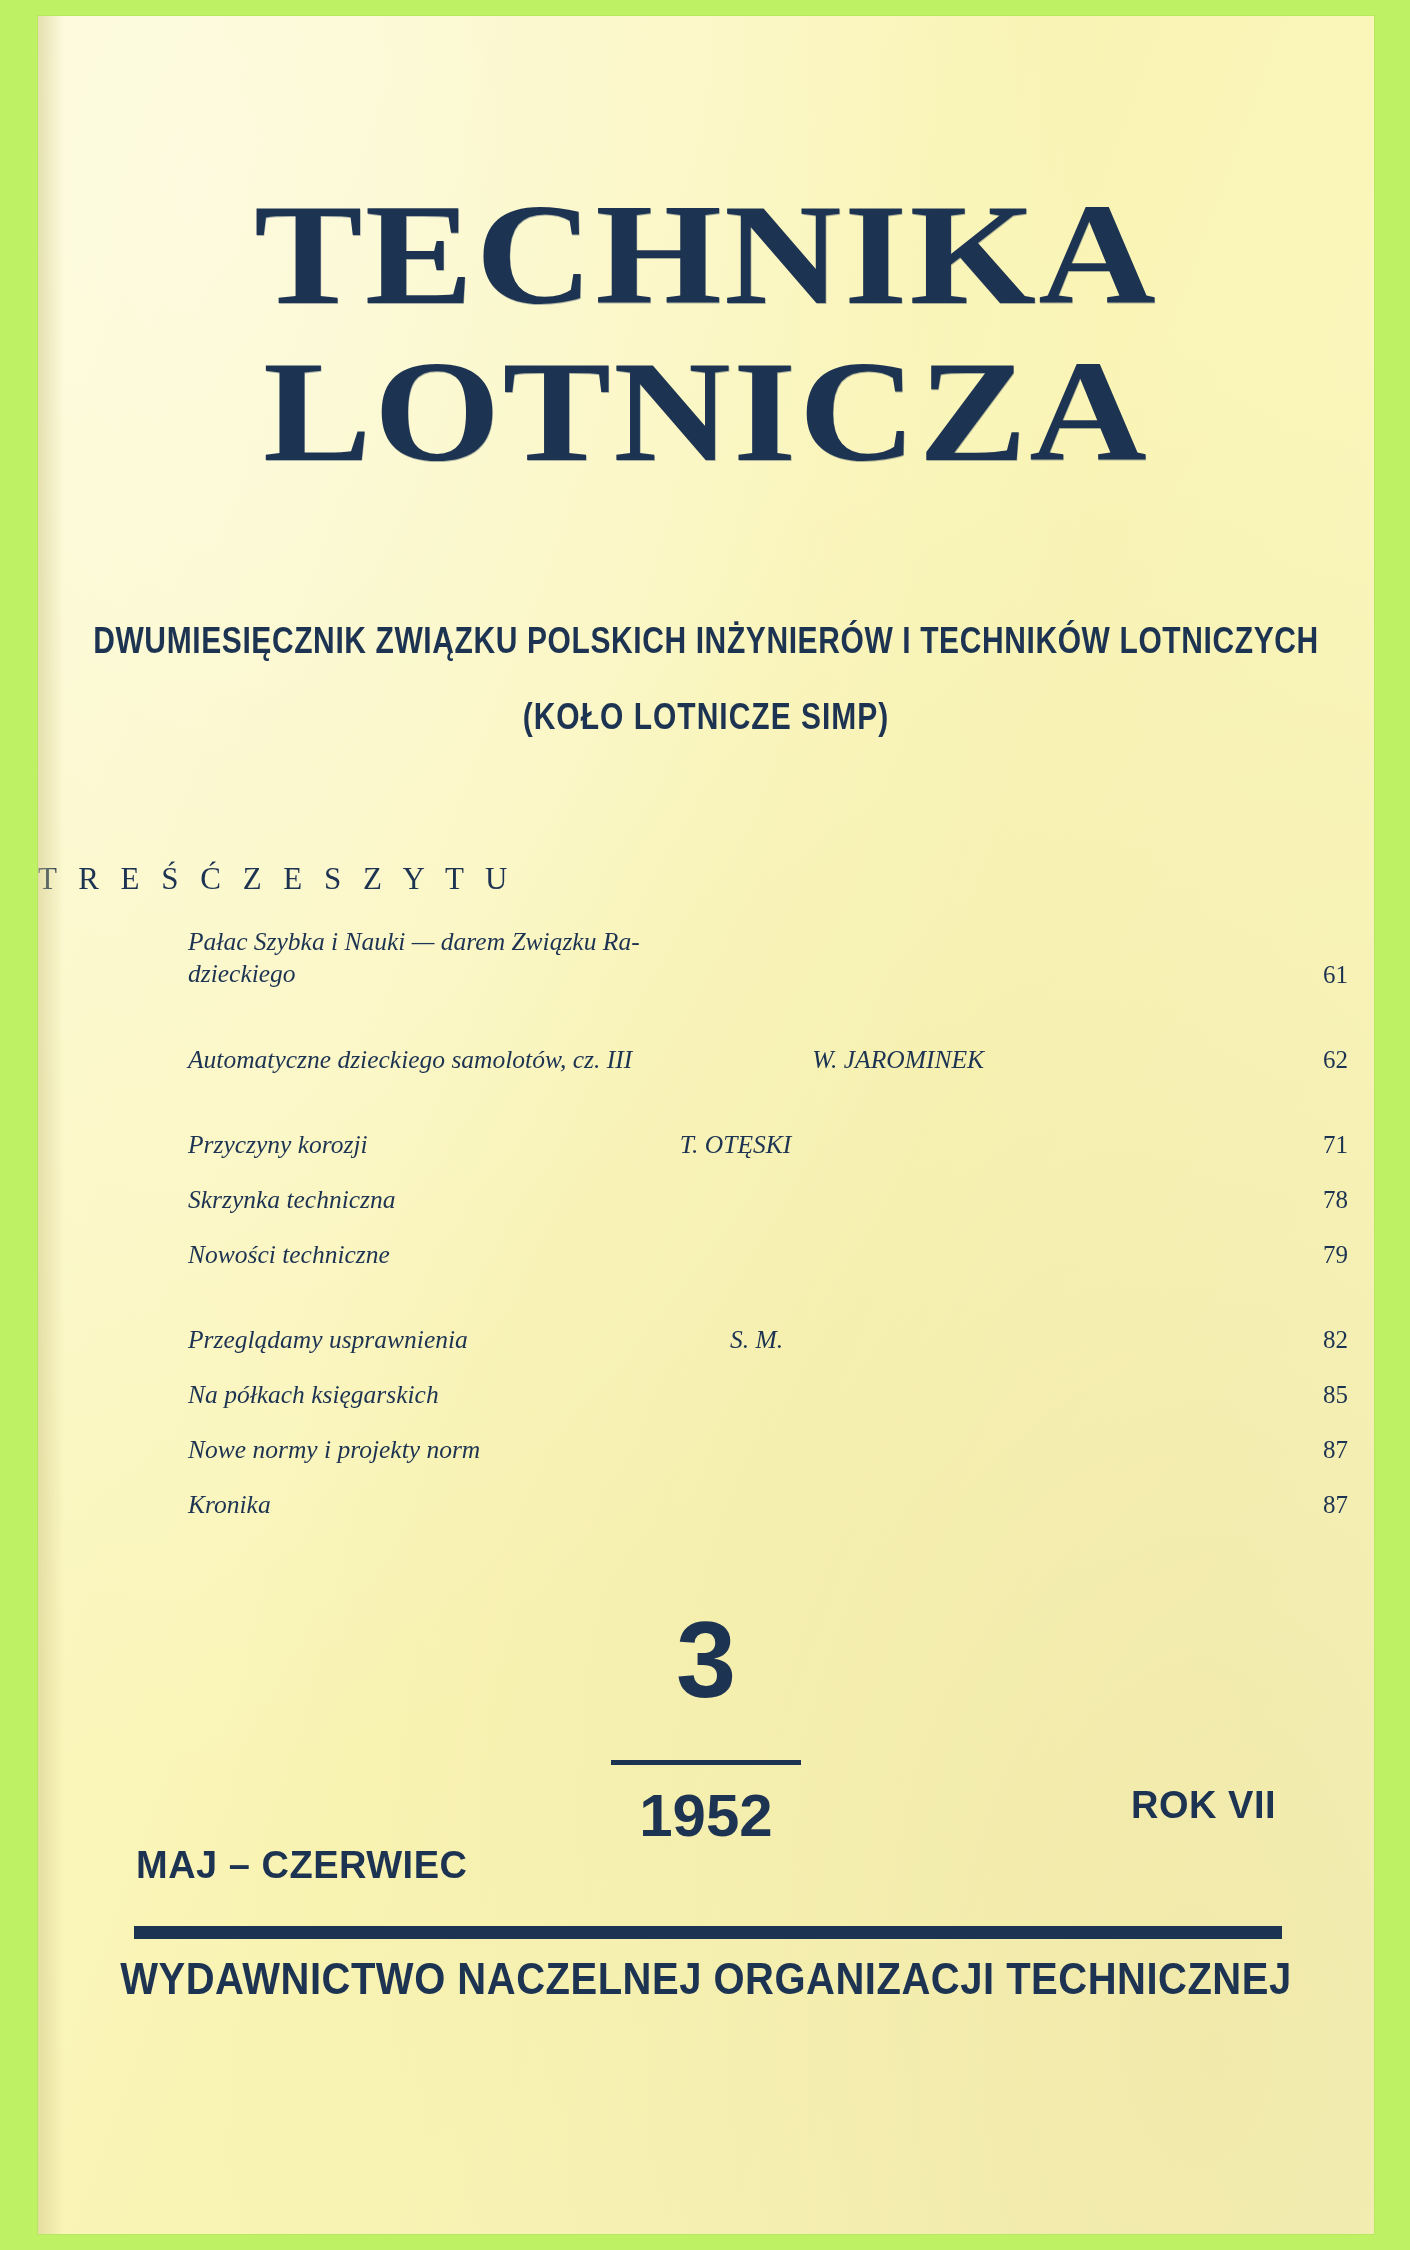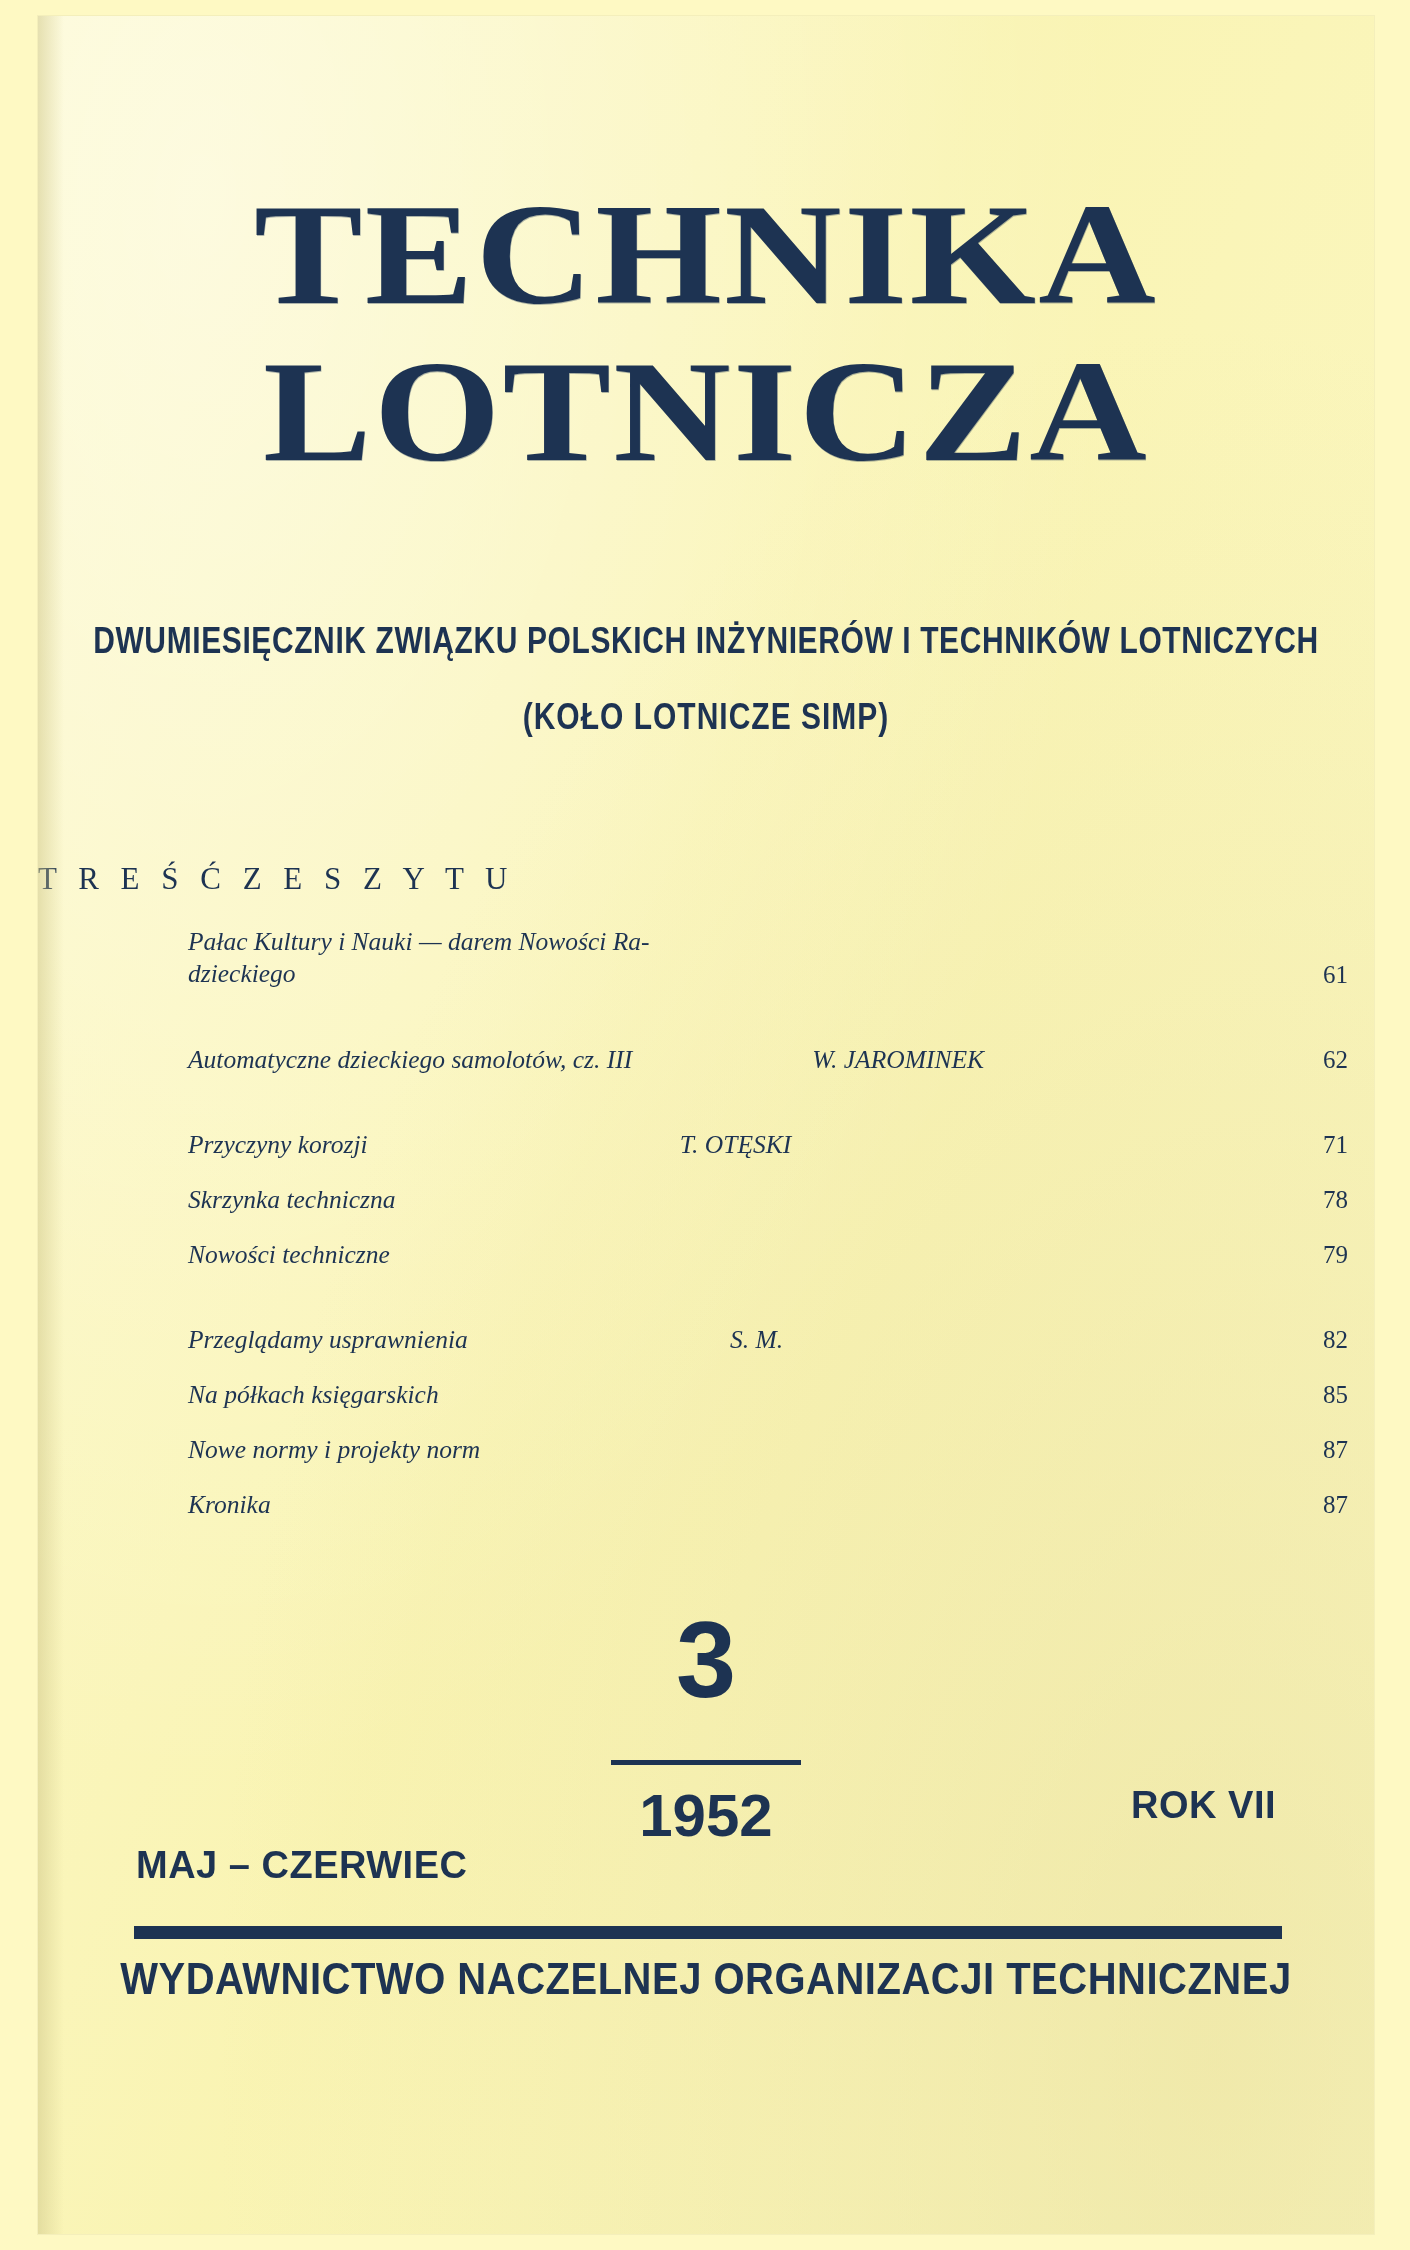--- a/index.html
+++ b/index.html
@@ -11,21 +11,21 @@
     width: 1410px;
     height: 2250px;
     overflow: hidden;
     font-family: "Liberation Serif", serif;
   }
 
   #page {
     position: relative;
     width: 1410px;
     height: 2250px;
-    background: #fef9c3;
+    background: #bef264;
   }
 
   
   #cover {
     position: absolute;
     left: 38px;
     top: 16px;
     width: 1336px;
     height: 2218px;
     background: #fbf6b8;
@@ -262,21 +262,21 @@
     </div>
 
     <div class="subtitle1">DWUMIESIĘCZNIK ZWIĄZKU POLSKICH INŻYNIERÓW I TECHNIKÓW LOTNICZYCH</div>
     <div class="subtitle2">(KOŁO LOTNICZE SIMP)</div>
 
     <div class="contents-title">T R E Ś Ć   Z E S Z Y T U</div>
 
     <div class="toc">
 
       <div class="toc-row">
-        <div class="toc-title two-line">Pałac Kultury i Nauki — darem Nowości Ra-
+        <div class="toc-title two-line">Pałac Szybka i Nauki — darem Związku Ra-
 dzieckiego</div>
         <div class="dots"></div>
         <div class="toc-author"></div>
         <div class="toc-page">61</div>
       </div>
 
       <div class="toc-row">
         <div class="toc-title">Automatyczne dzieckiego samolotów, cz. III</div>
         <div class="mid-dots"></div>
         <div class="toc-author">W. JAROMINEK</div>

